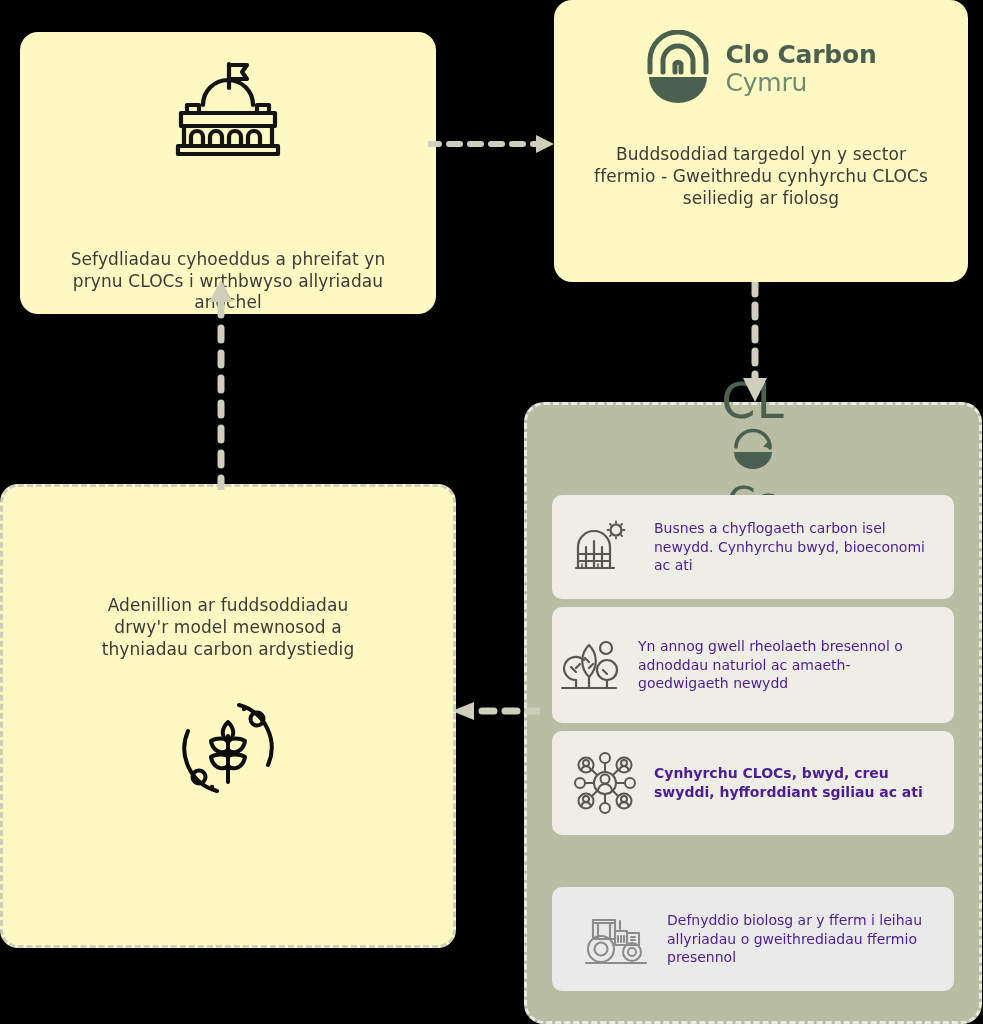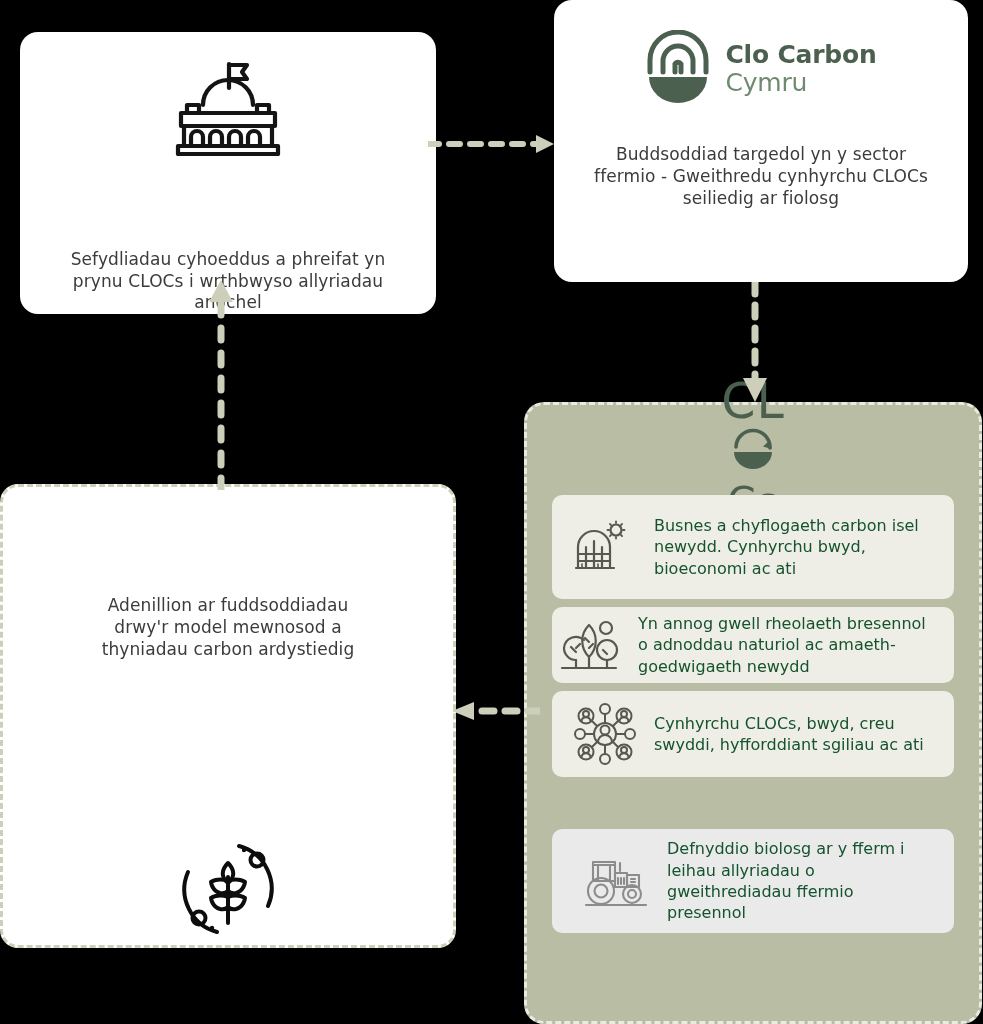--- a/index.html
+++ b/index.html
@@ -19,21 +19,21 @@
     position: absolute;
     inset: 0;
     width: 983px;
     height: 1024px;
   }
 
   
   .card {
     position: absolute;
     box-sizing: border-box;
-    background: #ffffff;
+    background: #fef9c3;
     border-radius: 18px;
     display: flex;
     flex-direction: column;
     align-items: center;
   }
   .card.dashed {
     border: 3px dashed #cdcfbb;
   }
 
   #card-public {
@@ -42,21 +42,21 @@
     padding-top: 26px;
     margin-top: 32px;
   }
   #card-invest {
     left: 554px; top: 0px; width: 414px; height: 282px;
     justify-content: flex-start;
     padding-top: 24px;
   }
   #card-returns {
     left: 0px; top: 484px; width: 456px; height: 464px;
-    justify-content: space-between;
+    justify-content: flex-start;
     padding-top: 108px;
   }
 
   .card-text {
     color: #3b3b39;
     font-size: 17px;
     line-height: 1.28;
     text-align: center;
     letter-spacing: 0.1px;
   }
@@ -104,27 +104,27 @@
     background: #eaeaea;
   }
   .subcard .sub-icon {
     flex: 0 0 62px;
     height: 62px;
     display: flex;
     align-items: center;
     justify-content: center;
   }
   .subcard .sub-text {
-    color: #14532d;
-    font-size: 16px;
+    color: #4c1d95;
+    font-size: 14px;
     line-height: 1.34;
   }
   #subcard-1 { height: 104px; }
-  #subcard-2 { height: 76px; padding-left: 6px; }
-  #subcard-3 { height: 86px; margin-bottom: 4px; }
+  #subcard-2 { height: 116px; padding-left: 6px; }
+  #subcard-3 { height: 104px; margin-bottom: 4px; font-weight: bold; }
   #subcard-4 { height: 104px; margin-top: 0; padding-left: 31px; }
 
   
   .arrow { position: absolute; }
   #arrow-public-to-invest { left: 428px; top: 133px; }
   #arrow-invest-to-clocs  { left: 742px; top: 282px; }
   #arrow-returns-to-public{ left: 208px; top: 278px; }
   #arrow-clocs-to-returns { left: 450px; top: 700px; }
 
   .tm {

